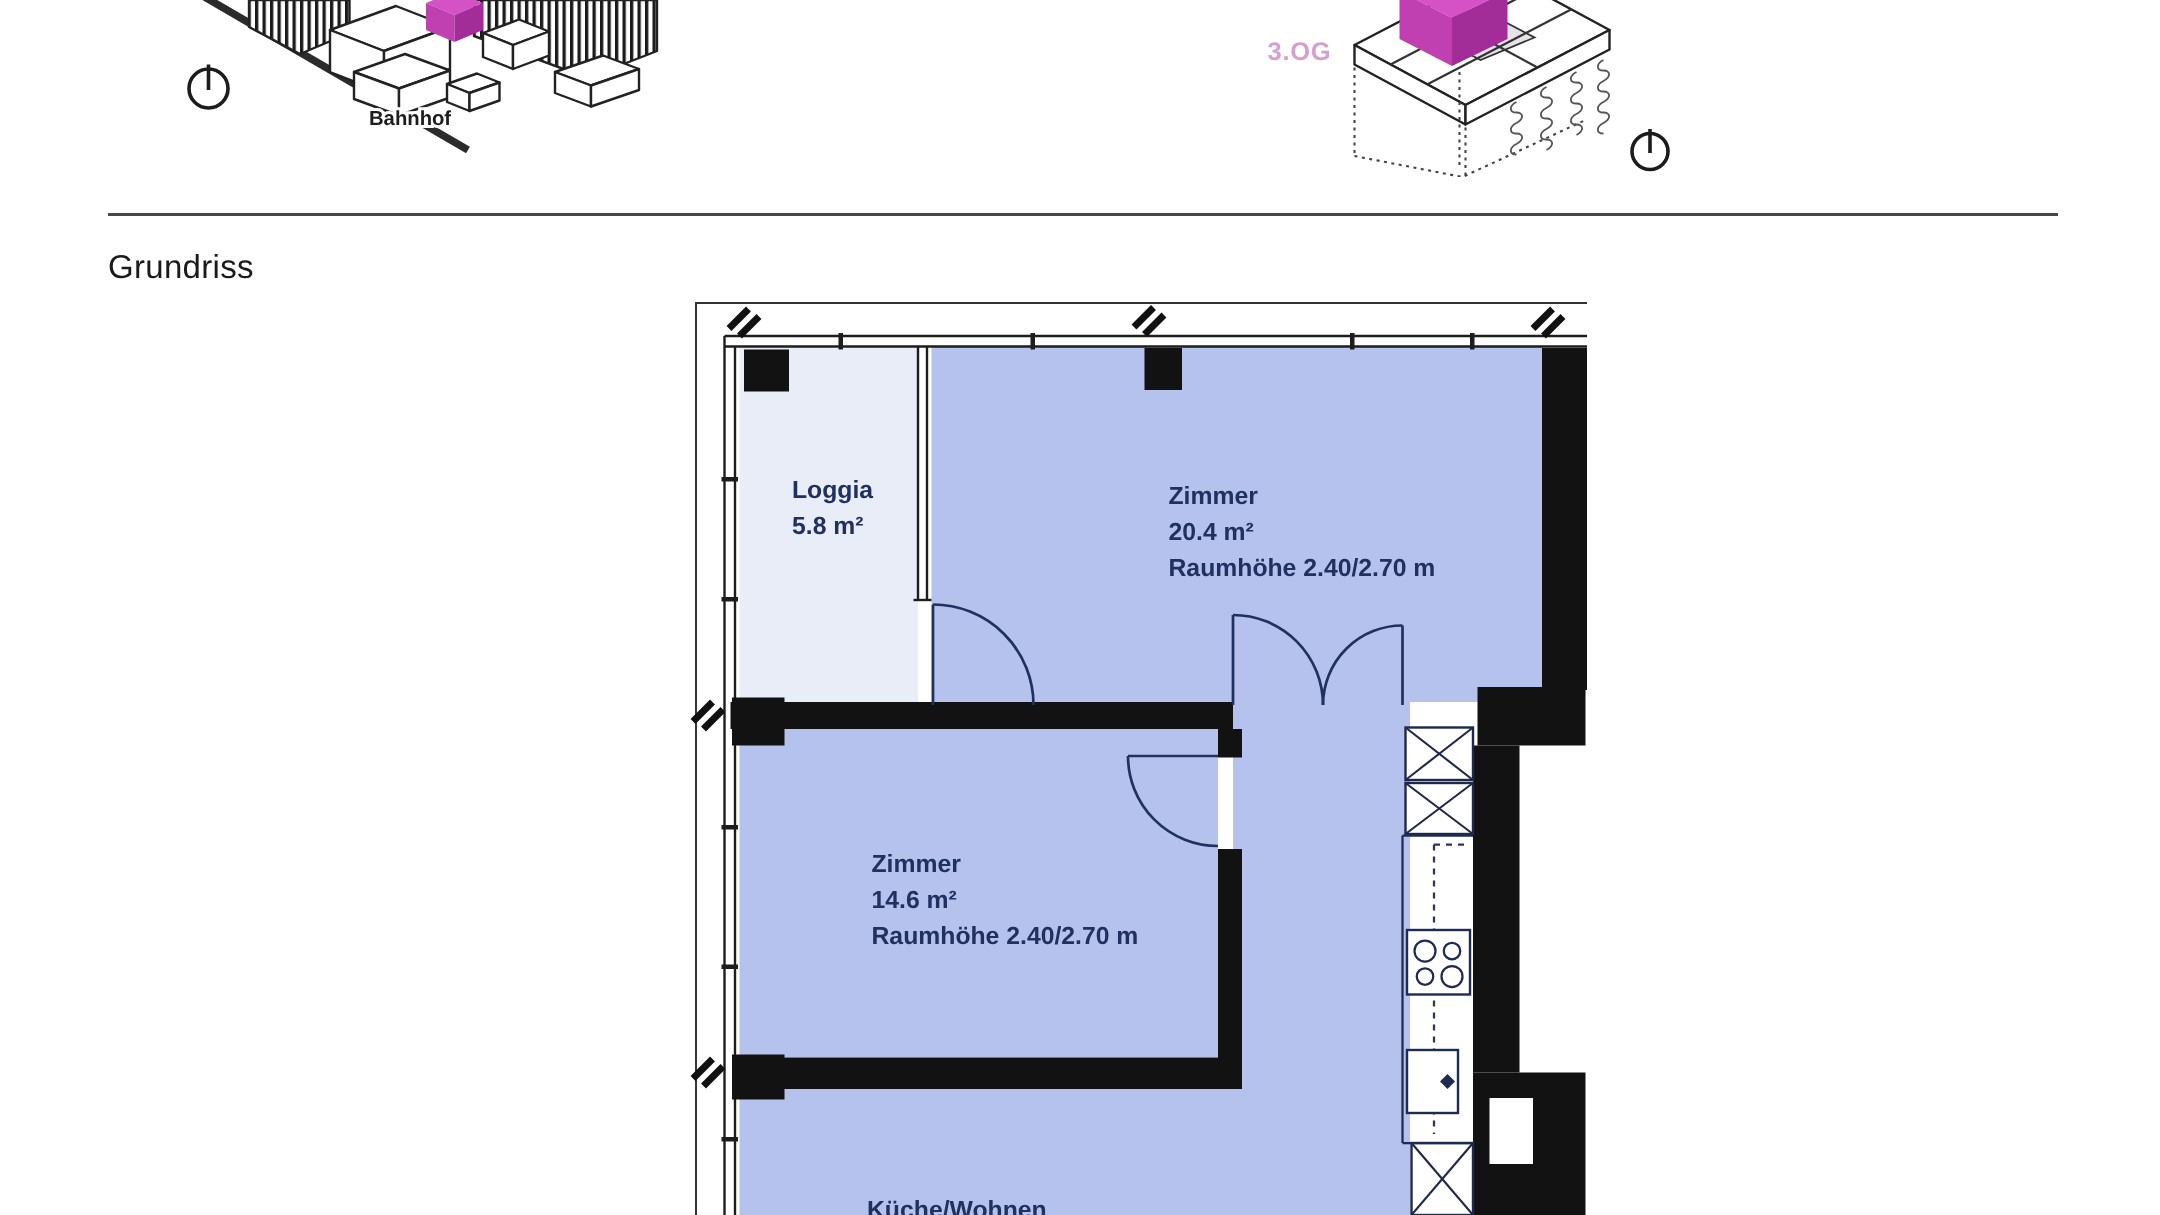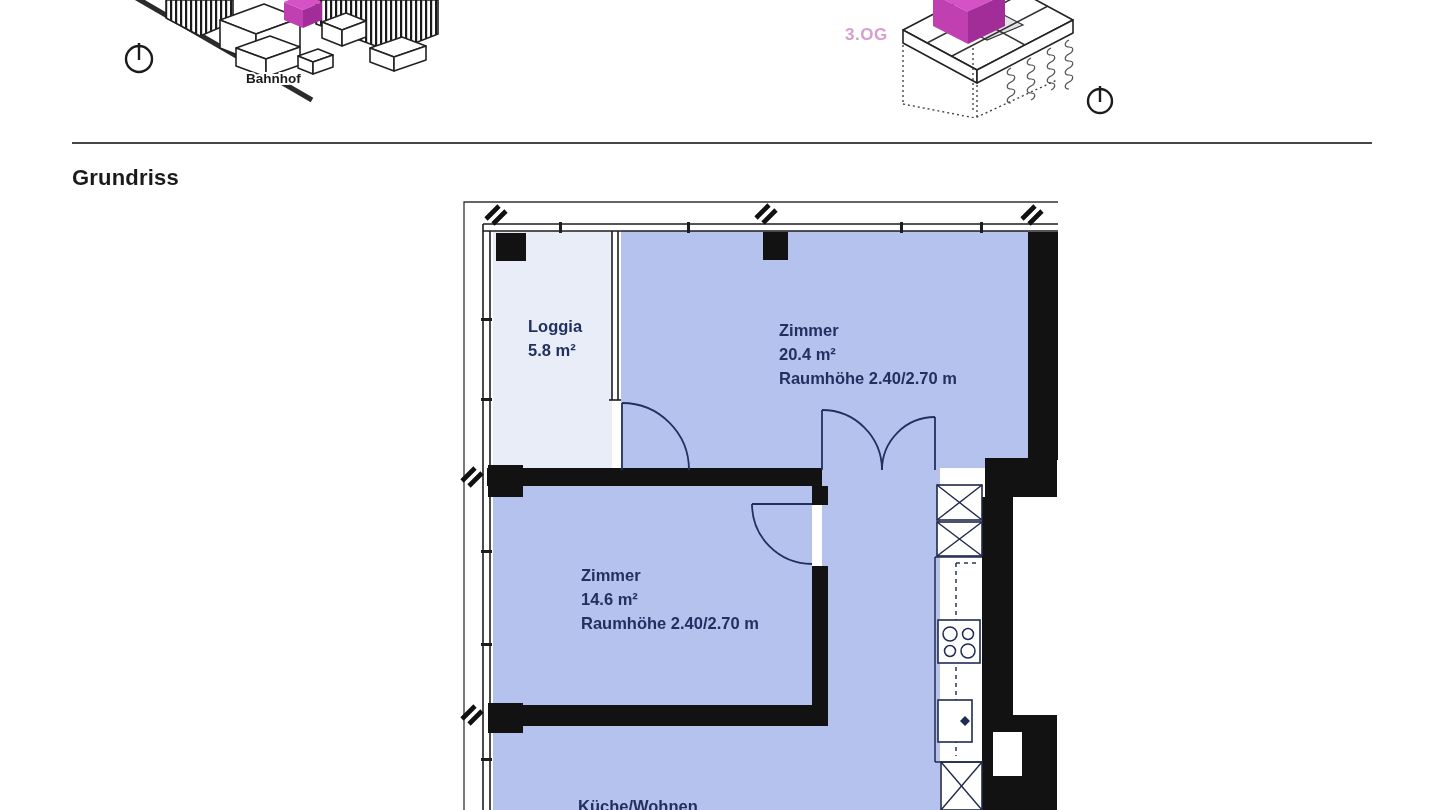--- a/index.html
+++ b/index.html
@@ -1,20 +1,20 @@
 <!DOCTYPE html>
 <html style="--room-fill: #b6c2ee; --loggia-fill: #e9edf8; --wall: #121212; --label: #20305f; --accent-magenta: #c040b2; --accent-magenta-dark: #a32d98; --accent-magenta-light: #d551c6; --floor-label-pink: #d79ed0;"><head>
 <meta charset="utf-8">
 <style>
   html,body{margin:0;padding:0;background:#ffffff;}
   .page{position:relative;width:1440px;height:810px;overflow:hidden;background:#fff;
         font-family:"Liberation Sans","DejaVu Sans",sans-serif;}
   svg{position:absolute;overflow:hidden;}
   .divider{position:absolute;left:72px;top:142px;width:1300px;height:2px;background:#474747;}
-  .section-title{position:absolute;left:72px;top:165px;margin:0;font-size:22px;font-weight:700;
+  .section-title{position:absolute;left:72px;top:165px;margin:0;font-size:22px;font-weight:400;
                  color:#1a1a1a;letter-spacing:.2px;}
   
   .outline{fill:#fff;stroke:#222;stroke-width:1.6;stroke-linejoin:round;}
   .thin{stroke:#333;stroke-width:1.3;fill:none;}
   .band{stroke:#1d1d1d;stroke-width:1.6;fill:none;}
   .wall{fill:var(--wall,#121212);stroke:none;}
   .notch{fill:#ffffff;stroke:none;}
   .tick{fill:#1d1d1d;}
   .door{stroke:var(--label,#20305f);stroke-width:1.8;fill:none;}
   .fixture{fill:#ffffff;stroke:#1f2b52;stroke-width:1.6;}

